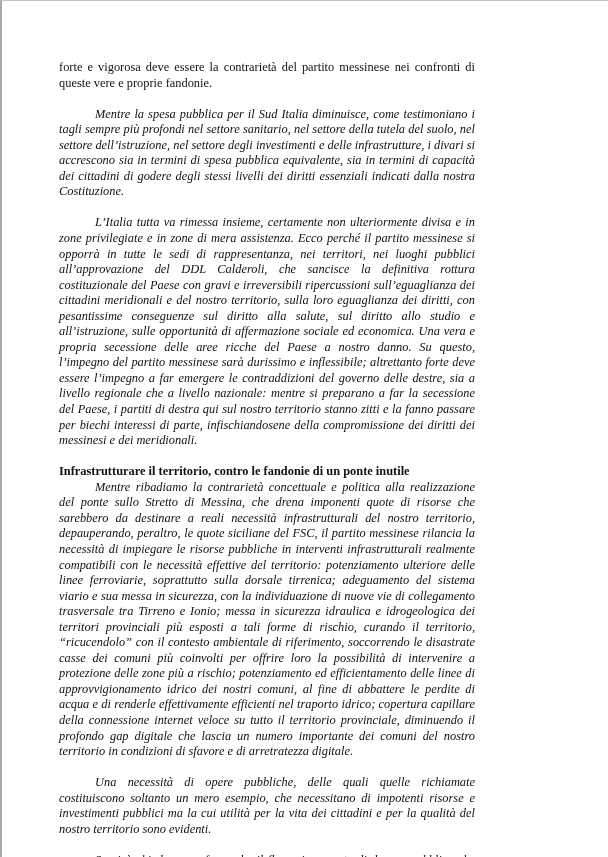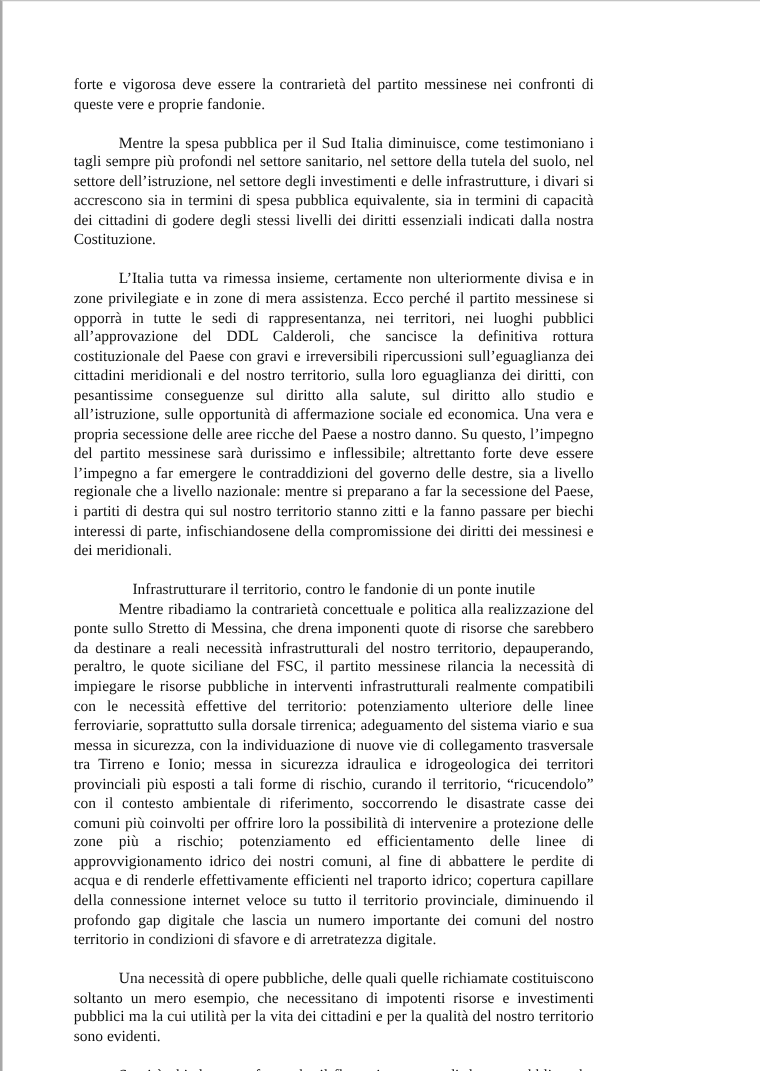--- a/index.html
+++ b/index.html
@@ -35,28 +35,29 @@
       line-height: 15.55px;
       color: #111111;
     }
     .para {
       margin: 0;
       text-align: justify;
       text-indent: 0;
     }
     .para.indent {
       text-indent: 36px;
+      font-style: italic;
     }
     .gap {
       height: 15.55px;
     }
     .heading {
       margin: 0;
-      font-weight: normal;
-      text-align: center;
+      font-weight: bold;
+      text-align: left;
     }
   </style>
 </head>
 <body>
 
 <div class="page">
   <div class="content">
     <p class="para">forte e vigorosa deve essere la contrarietà del partito messinese nei confronti di queste vere e proprie fandonie.</p>
     <div class="gap"></div>
     <p class="para indent">Mentre la spesa pubblica per il Sud Italia diminuisce, come testimoniano i tagli sempre più profondi nel settore sanitario, nel settore della tutela del suolo, nel settore dell’istruzione, nel settore degli investimenti e delle infrastrutture, i divari si accrescono sia in termini di spesa pubblica equivalente, sia in termini di capacità dei cittadini di godere degli stessi livelli dei diritti essenziali indicati dalla nostra Costituzione.</p>

